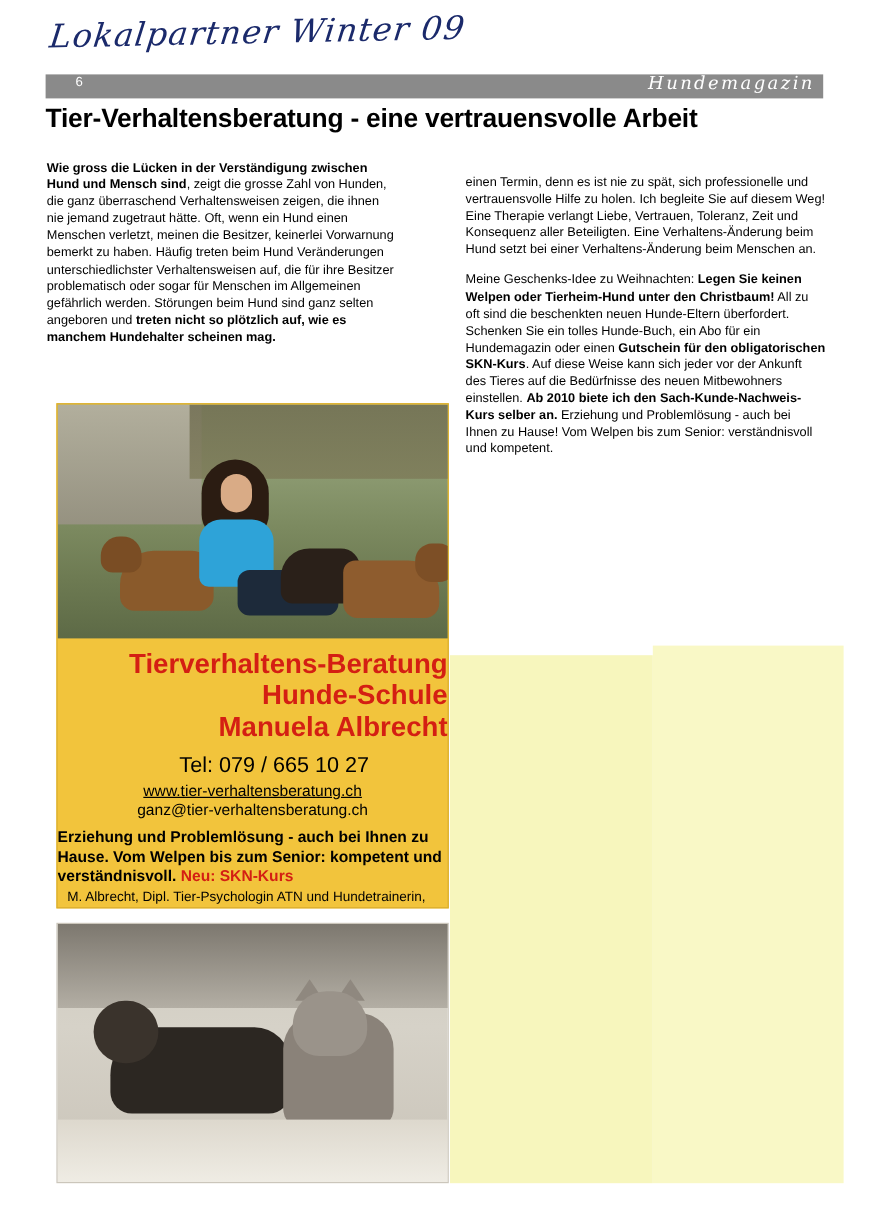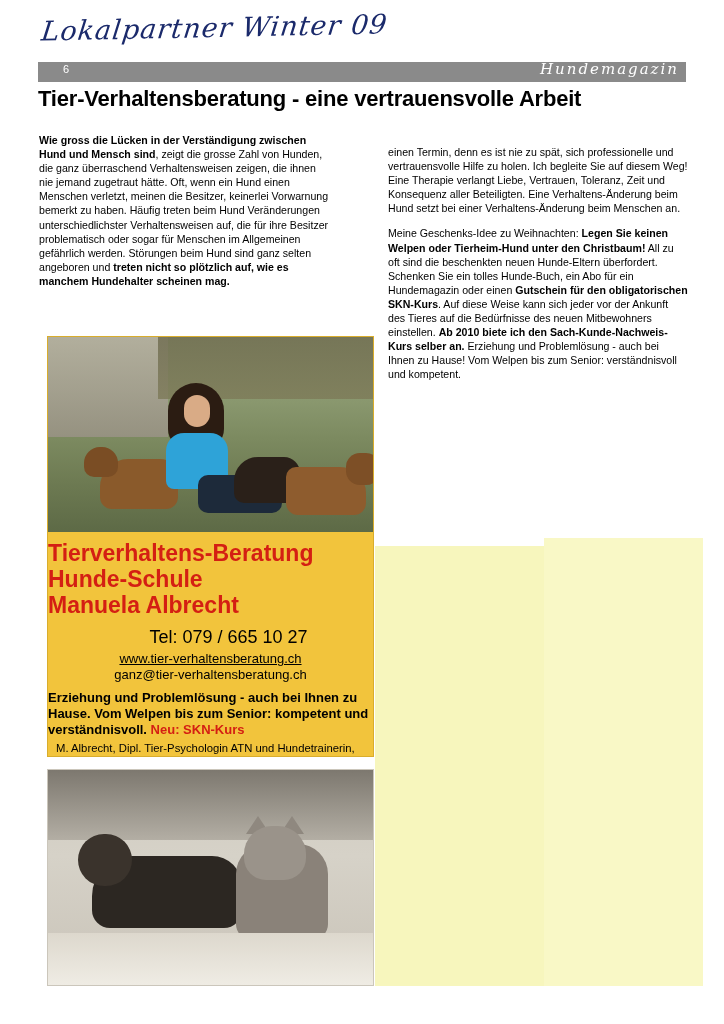--- a/index.html
+++ b/index.html
@@ -156,21 +156,21 @@
   .ad-photo .dog3 {
     position: absolute; left: 238px; top: 130px; width: 80px; height: 48px;
     background: #8e5c2e; border-radius: 10px 26px 12px 12px;
   }
   .ad-photo .dog3 .head3 {
     position: absolute; right: -14px; top: -14px; width: 34px; height: 32px;
     background: #7d4f26; border-radius: 14px;
   }
 
   .ad-title-1, .ad-title-2, .ad-title-3 {
-    text-align: left;
+    text-align: right;
     color: #d41f13;
     font-weight: bold;
     font-size: 23px;
     line-height: 26px;
   }
   .ad-title-1 { margin-top: 203px; }
   .ad-tel {
     text-align: center;
     font-size: 18px;
     font-weight: normal;

